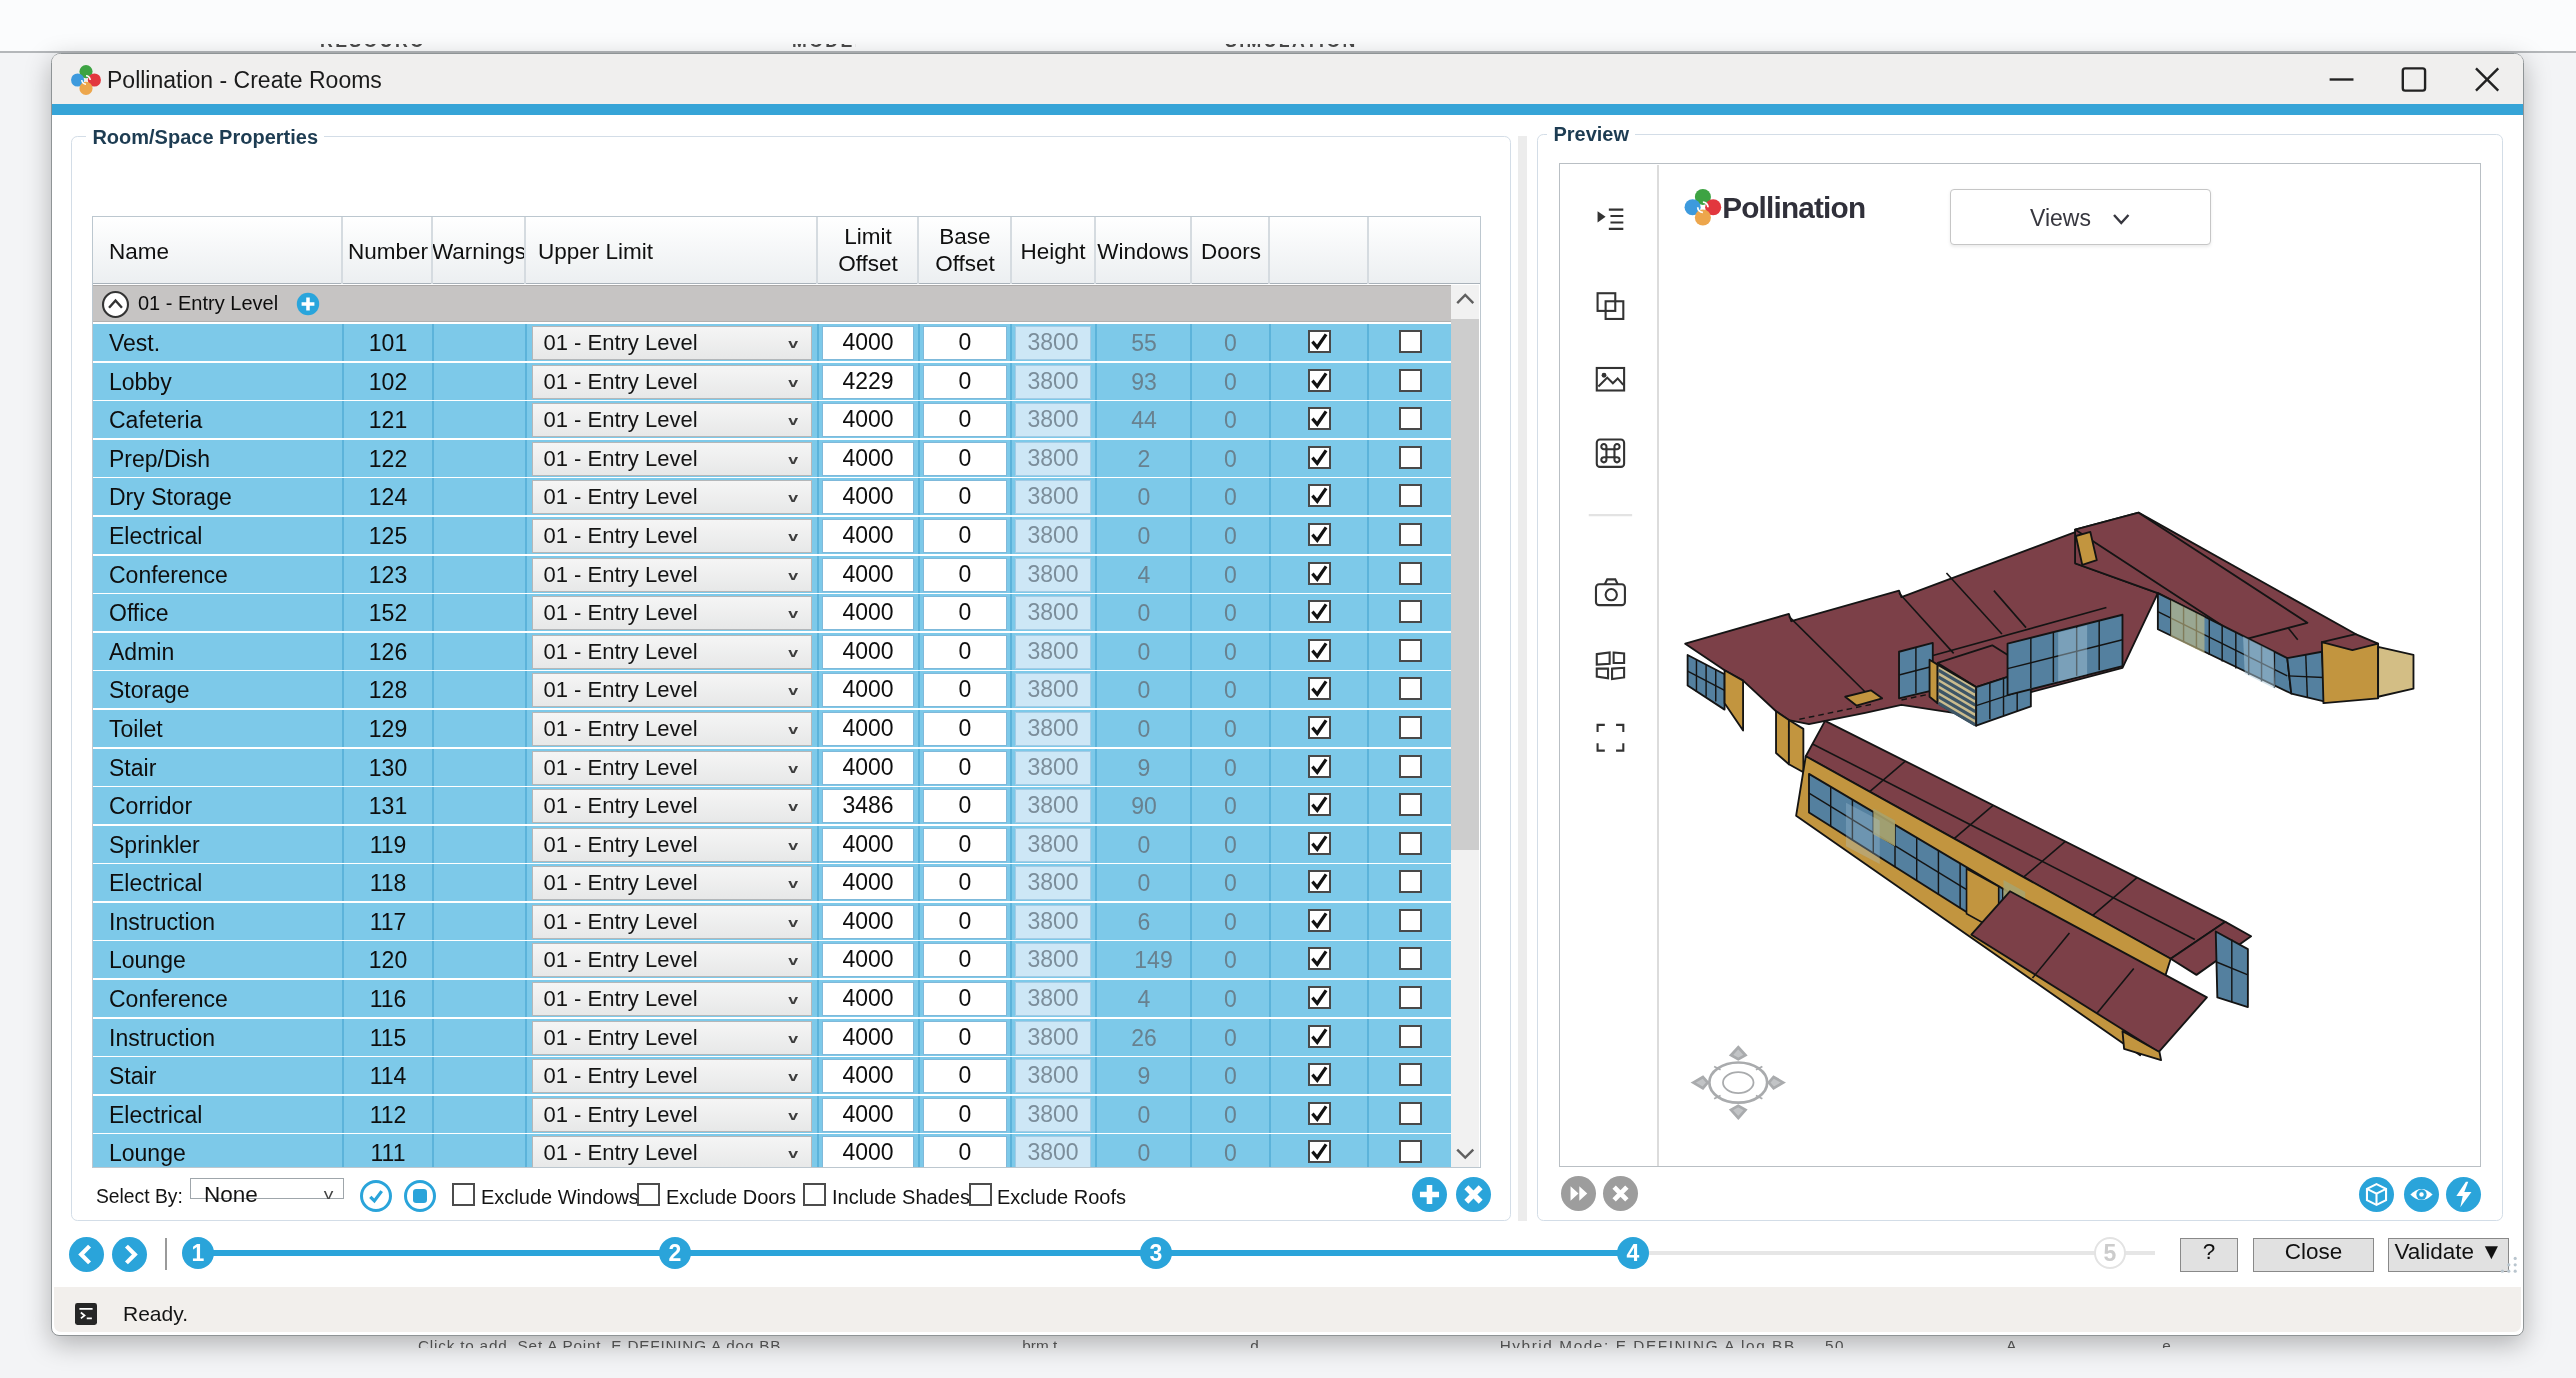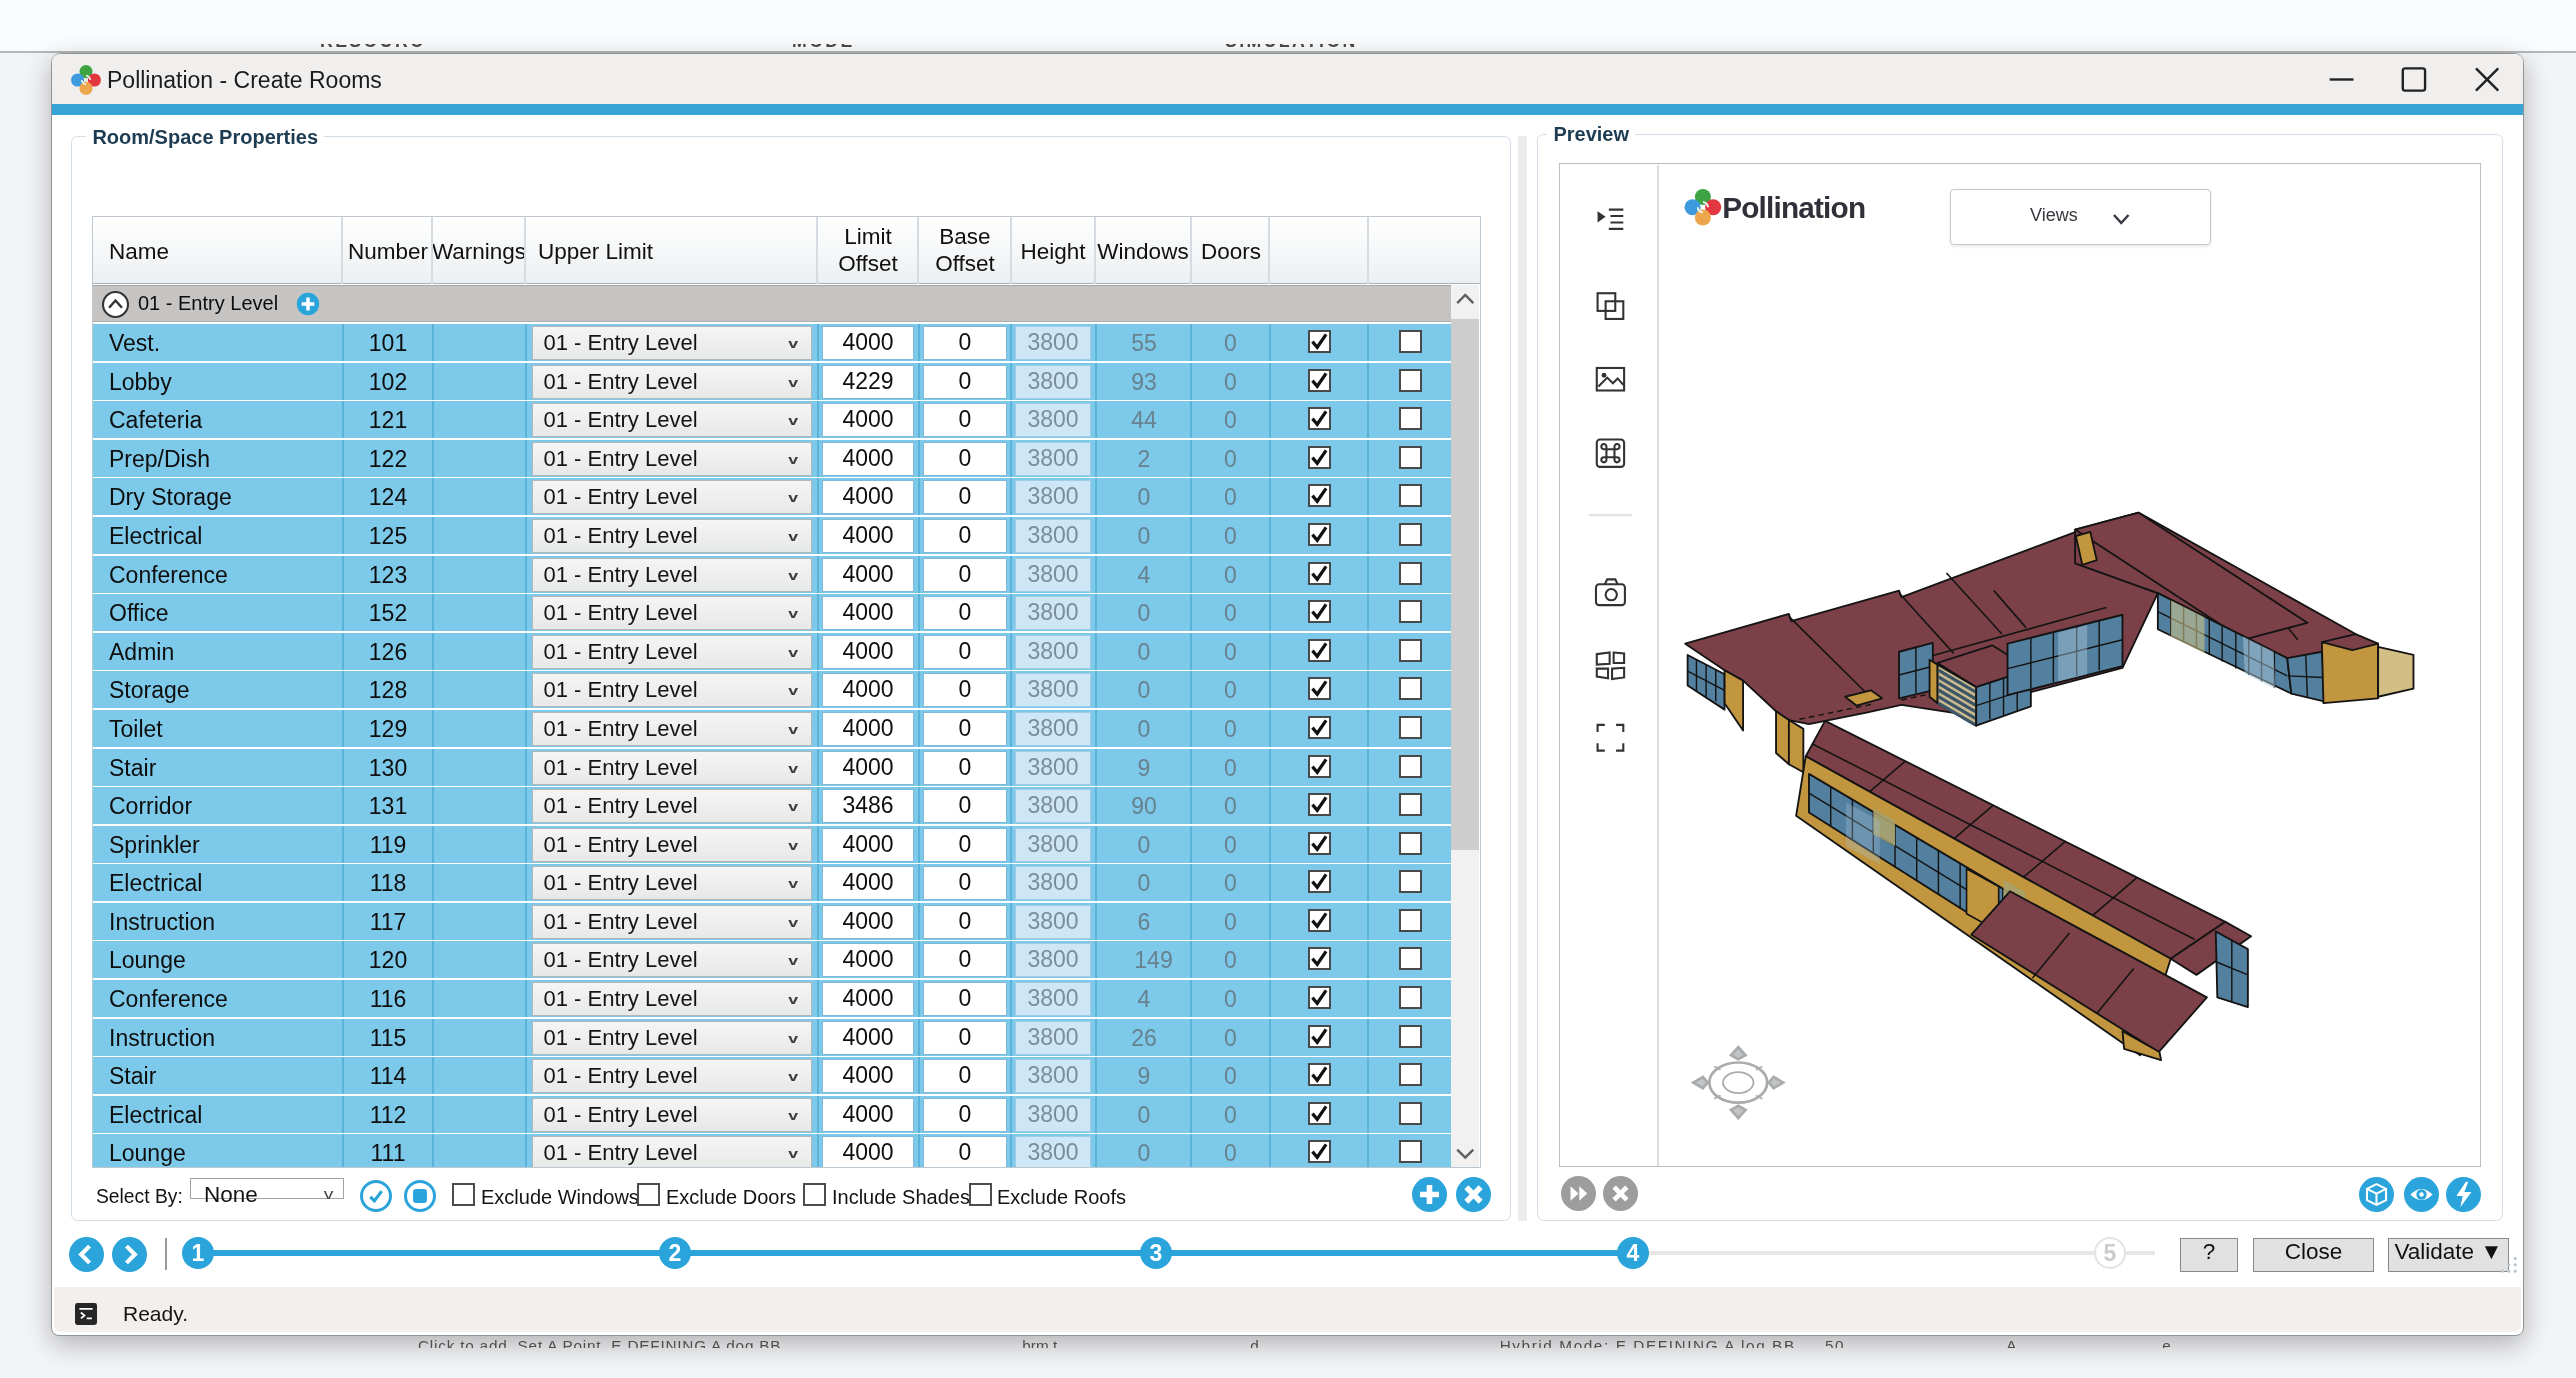--- a/index.html
+++ b/index.html
@@ -896,21 +896,21 @@
         <ellipse cx="2162" cy="1346" rx="36" ry="25"></ellipse>
         <ellipse cx="2162" cy="1346" rx="19" ry="13" stroke-width="2.2"></ellipse>
         <path d="M2162 1302 l9 10 -9 5 -9 -5 Z" fill="#c2c4c6"></path>
         <path d="M2162 1390 l9 -10 -9 -5 -9 5 Z" fill="#c2c4c6"></path>
         <path d="M2106 1346 l12 -7 6 7 -6 7 Z" fill="#c2c4c6"></path>
         <path d="M2218 1346 l-12 -7 -6 7 6 7 Z" fill="#c2c4c6"></path>
         <path d="M2132 1326 l8 4 M2192 1326 l-8 4 M2132 1366 l8 -4 M2192 1366 l-8 -4" stroke-width="2.2"></path>
       </g>
     </svg>
     <div class="abs" style="left:1898px;top:135px;width:261px;height:56px;background:#fff;border:1.6px solid #c6c6c6;border-radius:4px;box-shadow:0 1.6px 3.2px rgba(0,0,0,0.08)">
-      <div style="position:absolute;left:79px;top:14.5px;font-size:18px;color:#37373f">Views</div>
+      <div style="position:absolute;left:79px;top:14.5px;font-size:23px;color:#37373f">Views</div>
       <svg style="position:absolute;left:159px;top:21px" width="22.5" height="17.7" viewBox="0 0 28 22">
         <path d="M5 5 L14 15 L23 5" stroke="#37373f" stroke-width="3" fill="none"></path>
       </svg>
     </div>
     <div class="abs" style="left:1509px;top:1122px;width:35px;height:35px;border-radius:50%;background:#9d9d9d"><svg width="35" height="35" viewBox="0 0 44 44">
         <path d="M12 13 L22 22 L12 31 Z M23 13 L33 22 L23 31 Z" fill="#fff"></path>
       </svg></div>
     <div class="abs" style="left:1551px;top:1122px;width:35px;height:35px;border-radius:50%;background:#9d9d9d"><svg width="35" height="35" viewBox="0 0 44 44">
         <path d="M14 14 L30 30 M30 14 L14 30" stroke="#fff" stroke-width="6"></path>
       </svg></div>

